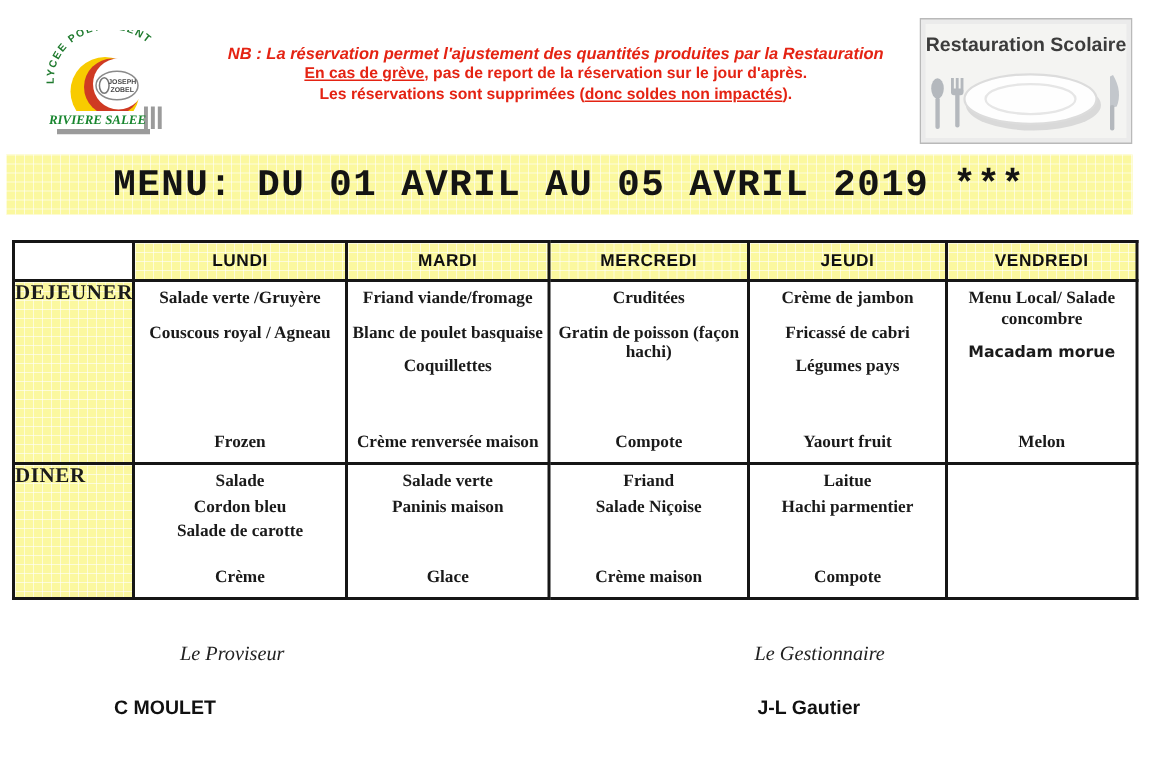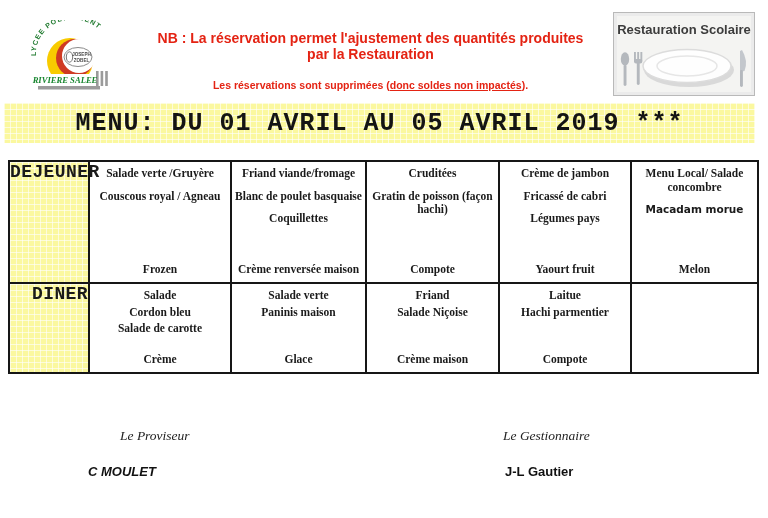--- a/index.html
+++ b/index.html
@@ -9,57 +9,57 @@
   
   .yl{background-color:#fbf89f;
       background-image:linear-gradient(rgba(255,255,255,.62) 1px, transparent 1px),
                        linear-gradient(90deg, rgba(255,255,255,.62) 1px, transparent 1px);
       background-size:6px 6px;}
 
   
   .logo{position:absolute;left:26px;top:20px;}
   .notice{position:absolute;left:148px;top:30px;width:445px;text-align:center;
           color:#e42313;font-family:"Liberation Sans",sans-serif;font-weight:bold;}
-  .notice .n1{font-size:14px;margin-bottom:17px;}
+  .notice .n1{font-size:11px;margin-bottom:1px;font-style:italic;}
   .notice .n2{font-size:10.5px;margin-bottom:2px;}
   .notice .u{text-decoration:underline;}
   .badge{position:absolute;left:613px;top:12px;}
 
   
   .band{position:absolute;left:4px;top:103px;width:751px;height:40px;
         display:flex;align-items:center;justify-content:center;}
   .band .t{font-family:Liberation Mono, monospace;font-weight:bold;font-size:25px;
            letter-spacing:1px;color:#141414;white-space:nowrap;}
 
   
   table.menu{position:absolute;left:8px;top:160px;border-collapse:collapse;table-layout:fixed;width:749px;}
   table.menu td,table.menu th{border:2px solid #161616;padding:0;vertical-align:top;}
   table.menu th{height:24px;vertical-align:middle;font-family:"Liberation Sans",sans-serif;
                 font-weight:bold;font-size:11.5px;letter-spacing:.4px;color:#101010;}
   td.corner{border:none;background:#fff;}
-  td.rowlab{vertical-align:middle;text-align:right;font-weight:bold;font-size:18px;
-            letter-spacing:.4px;font-family:Liberation Mono, monospace;}
+  td.rowlab{vertical-align:middle;text-align:left;font-weight:bold;font-size:14px;
+            letter-spacing:.4px;font-family:Liberation Serif, serif;}
   .cin{display:flex;flex-direction:column;align-items:center;text-align:center;
        padding:3px 2px 5px;font-weight:bold;font-size:11.5px;line-height:1.18;}
   .cin-dej{height:112px;justify-content:center;}
   .cin-din{height:80px;border-radius:30px;}
   .mi{margin-top:9px;}
   .cin-din .mi{margin-top:3px;}
   .cin .mi:first-child{margin-top:2px;}
   .dessert{margin-top:auto;padding-top:3px;}
   .alt{font-family:"DejaVu Sans",sans-serif;font-weight:bold;font-size:10.5px;}
 
   
   .footnote{position:absolute;left:0;top:403px;width:730px;text-align:center;
             font-style:italic;font-weight:bold;font-size:12px;}
   .role{position:absolute;top:428px;font-style:italic;font-size:13.5px;color:#222;}
   .role.l{left:88px;margin-left:32px;} .role.r{left:503px;}
   .sig{position:absolute;top:464px;font-family:"Liberation Sans",sans-serif;
        font-weight:bold;font-size:13px;color:#111;}
-  .sig.l{left:88px;font-style:italic;} .sig.r{left:505px;}
+  .sig.l{left:76px;} .sig.r{left:505px;}
 </style>
 </head>
 <body>
 
 <div id="page">
 
   <svg class="logo" width="96" height="76" viewBox="0 0 96 76">
     <defs>
         <path id="arcp" d="M 10 36 A 36 33 0 0 1 84 31" fill="none"></path>
       </defs>
@@ -76,20 +76,21 @@
     <rect x="70" y="51" width="2.6" height="15" fill="#9b9b9b"></rect>
     <rect x="74.6" y="51" width="2.6" height="15" fill="#9b9b9b"></rect>
     <rect x="79.2" y="51" width="2.6" height="15" fill="#9b9b9b"></rect>
     <rect x="12" y="66" width="62" height="3.5" fill="#9b9b9b"></rect>
     <rect x="8" y="54" width="62" height="11" fill="#ffffff"></rect>
     <text x="39" y="62.5" text-anchor="middle" font-family="Liberation Serif, serif" font-style="italic" font-weight="bold" font-size="8.6" fill="#18862f">RIVIERE SALEE</text>
   </svg>
 
   <div class="notice">
     <div class="n1">NB :  La réservation permet l'ajustement des quantités produites par la Restauration</div>
+    <div class="n2"><span class="u">En cas de grève</span><span>, pas de report de la réservation sur le jour d'après.</span></div>
     <div class="n2"><span>Les réservations sont supprimées (</span><span class="u">donc soldes non impactés</span><span>).</span></div>
   </div>
 
   <svg class="badge" width="142" height="84" viewBox="0 0 142 84">
     <rect x="0.5" y="0.5" width="141" height="83" fill="#ebebeb" stroke="#b9b9b9"></rect>
     <rect x="4" y="4" width="134" height="76" fill="#f4f4f2"></rect>
     <text x="71" y="22" text-anchor="middle" font-family="Liberation Sans, sans-serif" font-size="13" font-weight="bold" fill="#3c3c3c">Restauration Scolaire</text>
     <ellipse cx="76" cy="58" rx="45" ry="17" fill="#d9d9d9"></ellipse>
     <ellipse cx="74" cy="54" rx="44" ry="16.5" fill="#fefefe" stroke="#dcdcdc" stroke-width="1.5"></ellipse>
     <ellipse cx="74" cy="54" rx="30" ry="10" fill="none" stroke="#e6e6e6" stroke-width="1.5"></ellipse>
@@ -115,20 +116,28 @@
   <table class="menu">
     <colgroup>
       <col style="width:80px">
         <col style="width:142px">
         <col style="width:135px">
       <col style="width:133px">
         <col style="width:132px">
         <col style="width:127px">
     </colgroup>
     <tbody>
+        <tr>
+      <td class="corner"></td>
+      <th class="yl">LUNDI</th>
+      <th class="yl">MARDI</th>
+      <th class="yl">MERCREDI</th>
+      <th class="yl">JEUDI</th>
+      <th class="yl">VENDREDI</th>
+    </tr>
     <tr>
       <td class="rowlab yl">DEJEUNER</td>
       <td>
             <div class="cin cin-dej">
         <span class="mi">Salade verte /Gruyère</span>
         <span class="mi">Couscous royal / Agneau</span>
         <span class="dessert">Frozen</span>
       </div>
           </td>
       <td>

